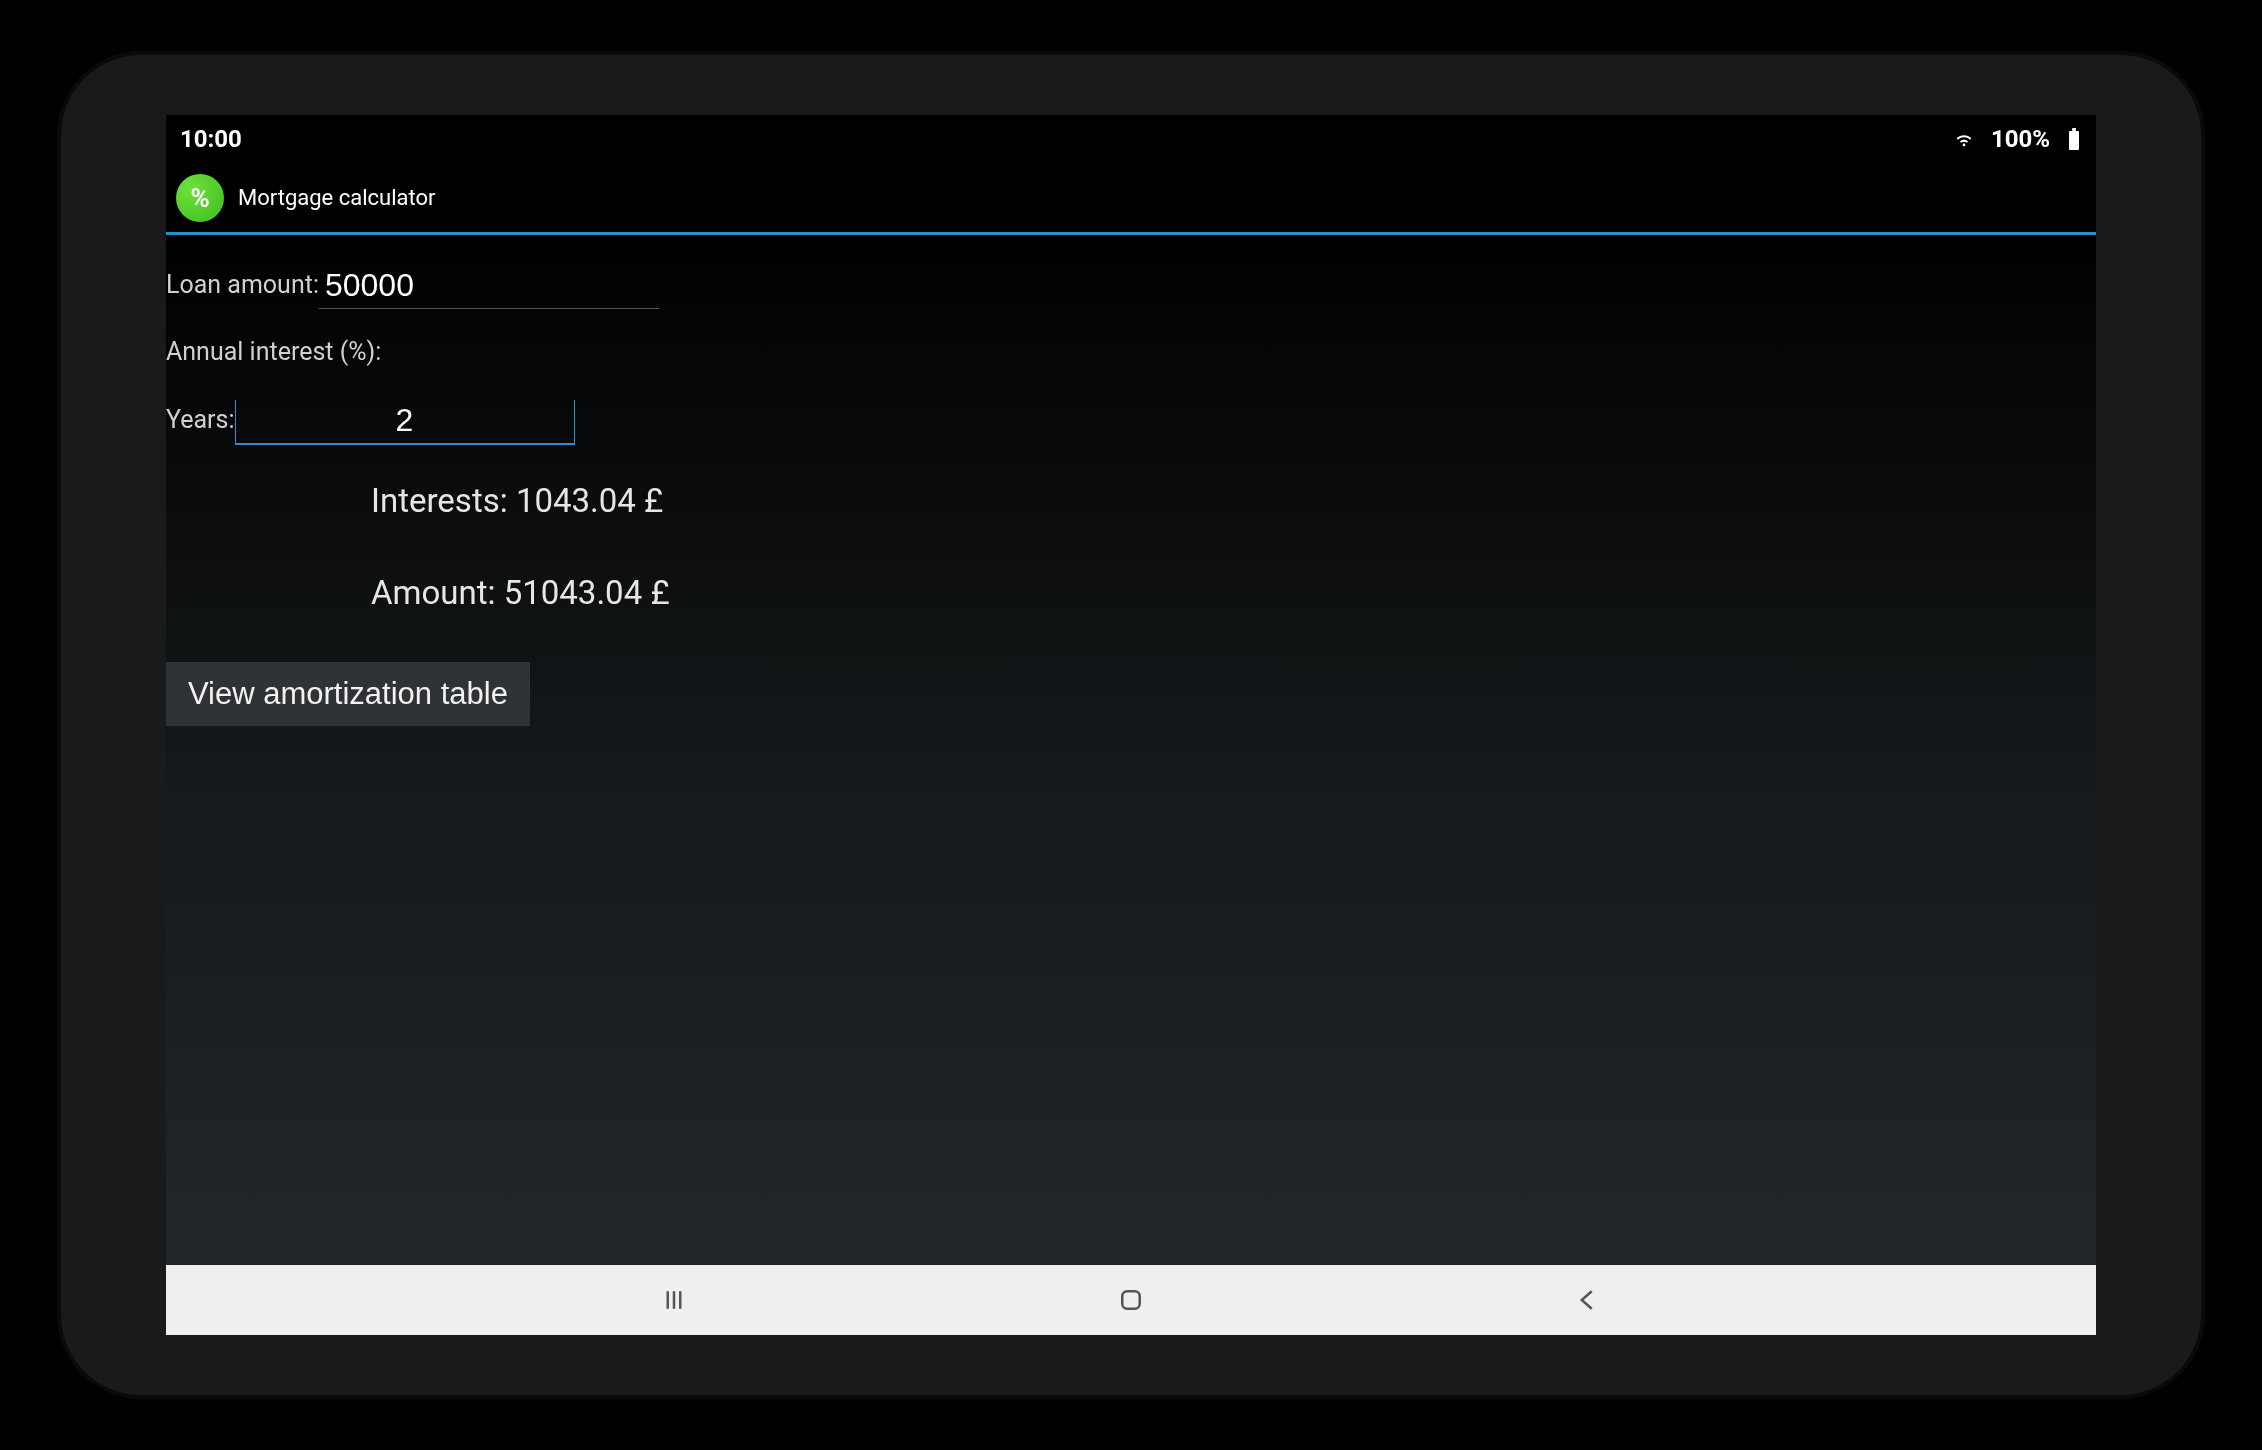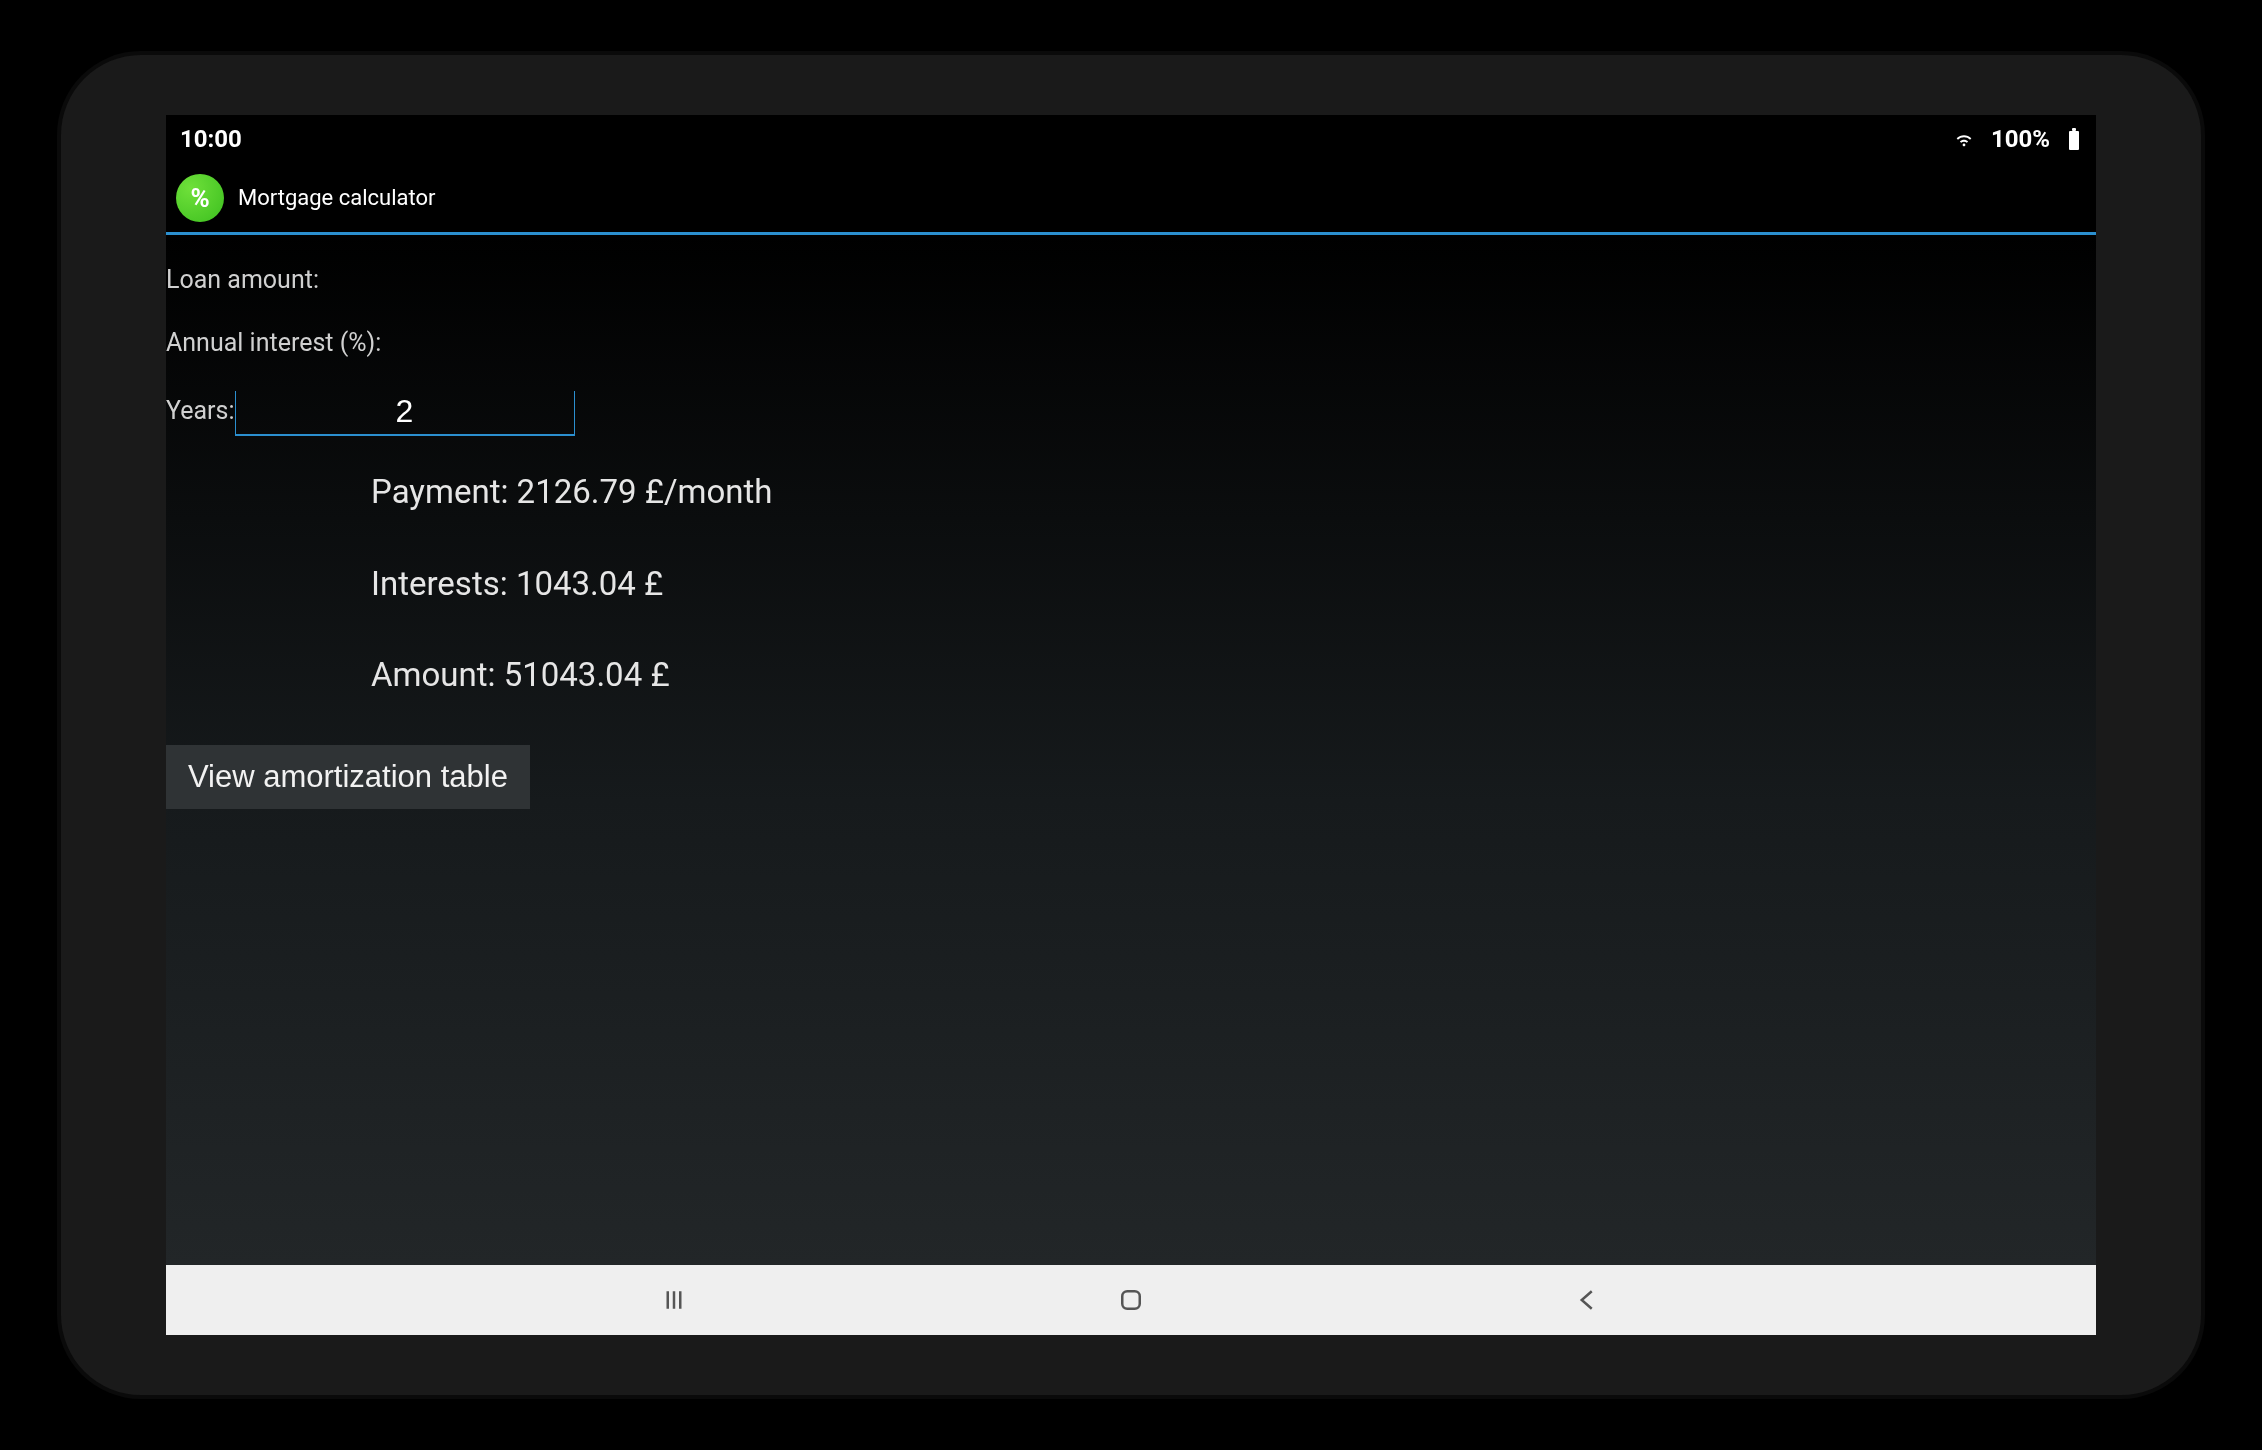--- a/index.html
+++ b/index.html
@@ -182,33 +182,33 @@
         <div class="app-icon">
           <span>%</span>
         </div>
         <div class="app-title">Mortgage calculator</div>
       </div>
 
       <div class="content">
 
         <div class="form-group">
           <div class="form-label">Loan amount:</div>
+          <input class="form-input" value="50000" style="">
         </div>
 
         <div class="form-group">
           <div class="form-label">Annual interest (%):</div>
         </div>
 
         <div class="form-group">
           <div class="form-label">Years:</div>
           <input class="form-input active" value="2" style="">
         </div>
 
         <div class="results">
-          <div class="row">Payment: 2126.79 £/month</div>
           <div class="row">Interests: 1043.04 £</div>
           <div class="row">Amount: 51043.04 £</div>
         </div>
 
         <div class="action-row">
           <button class="action-button">View amortization table</button>
         </div>
 
       </div>
 

